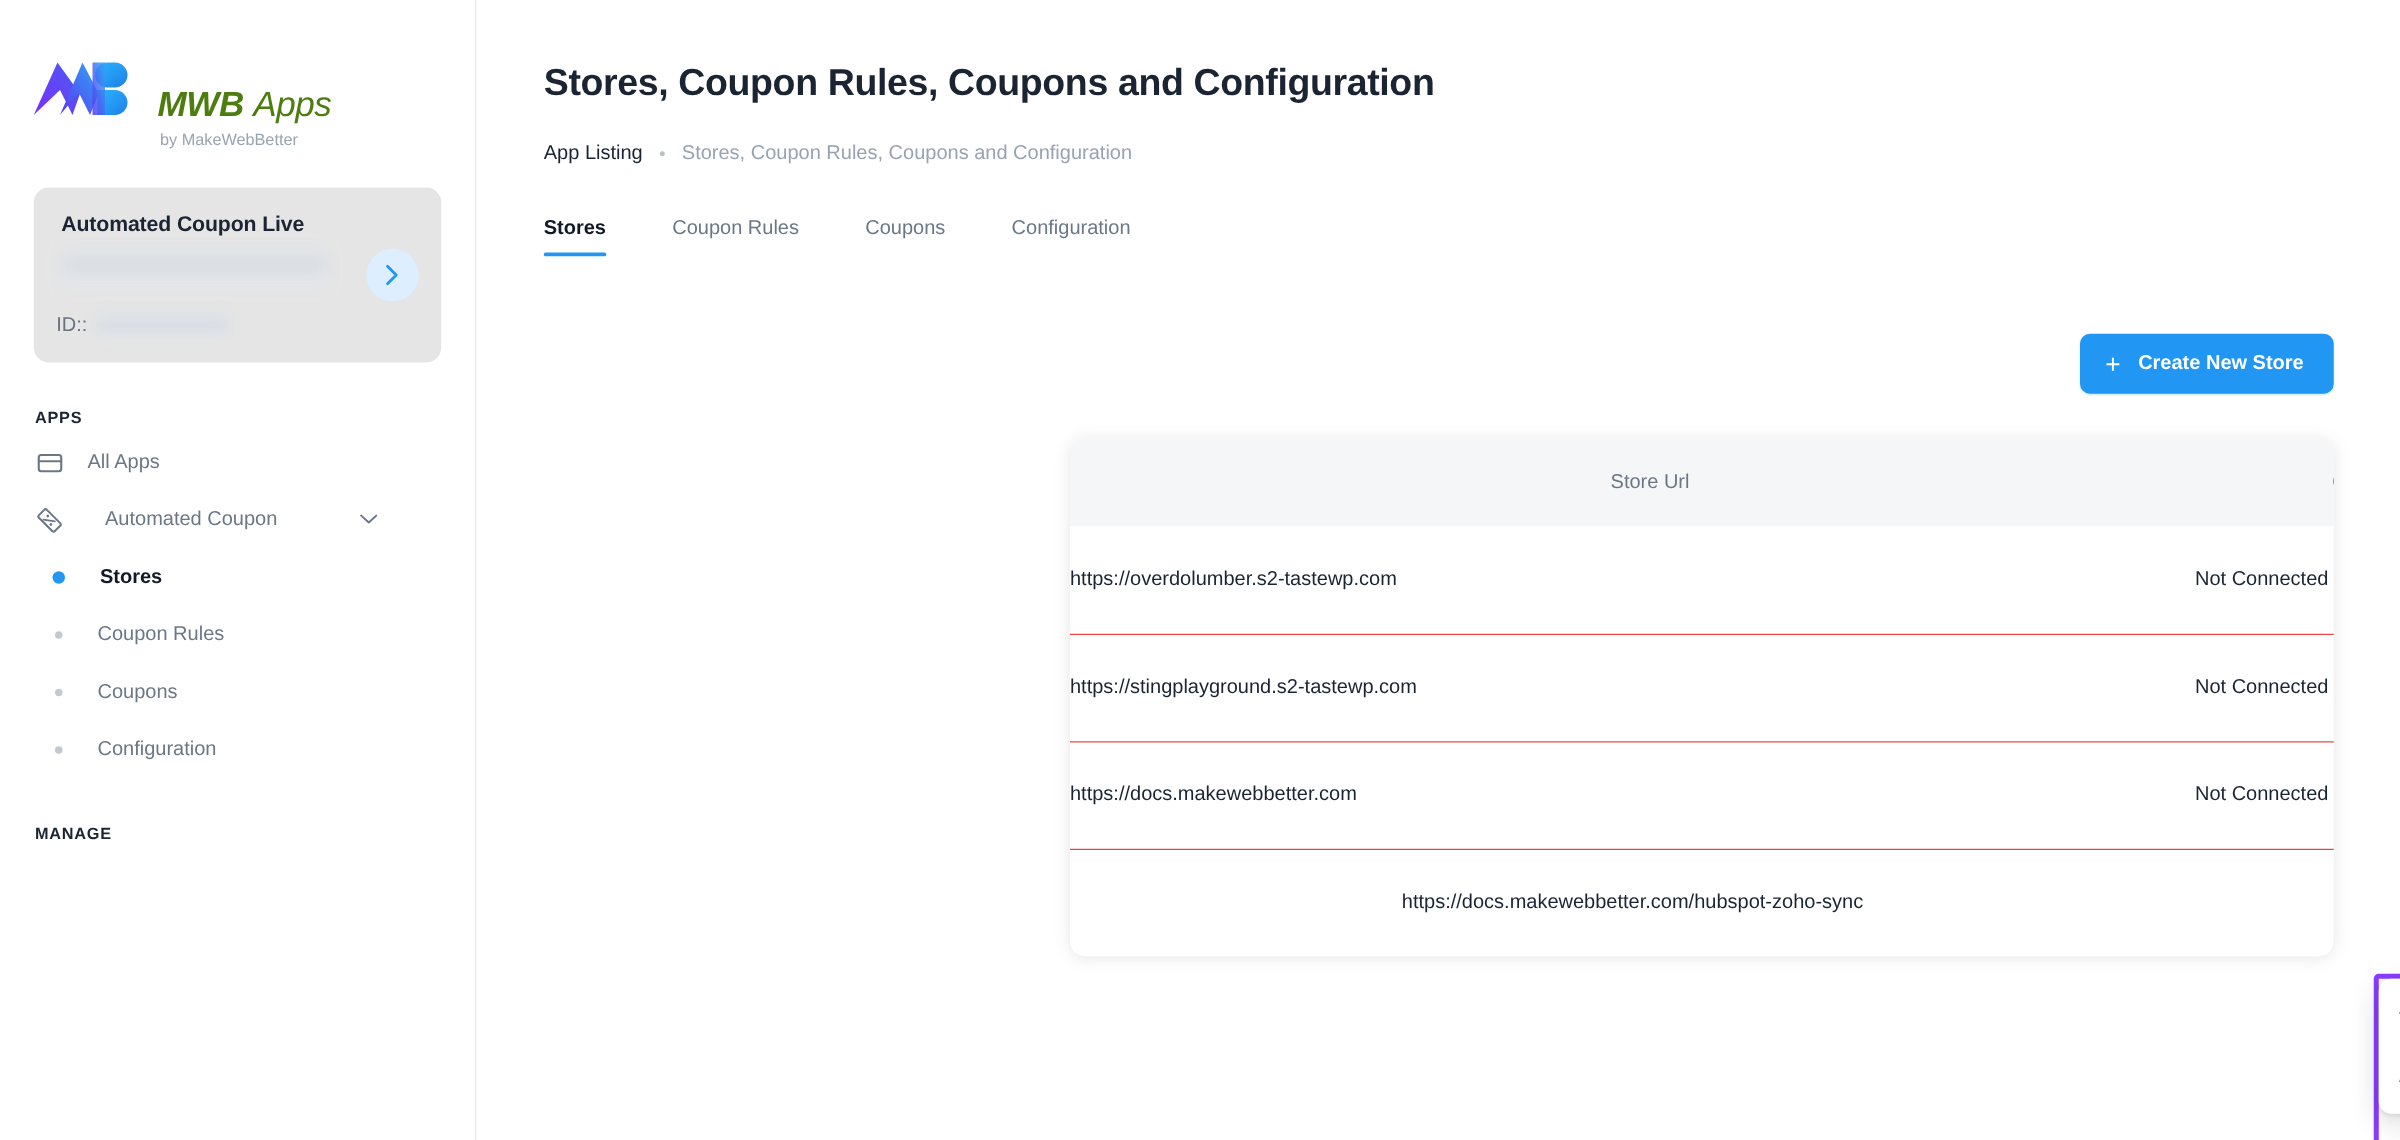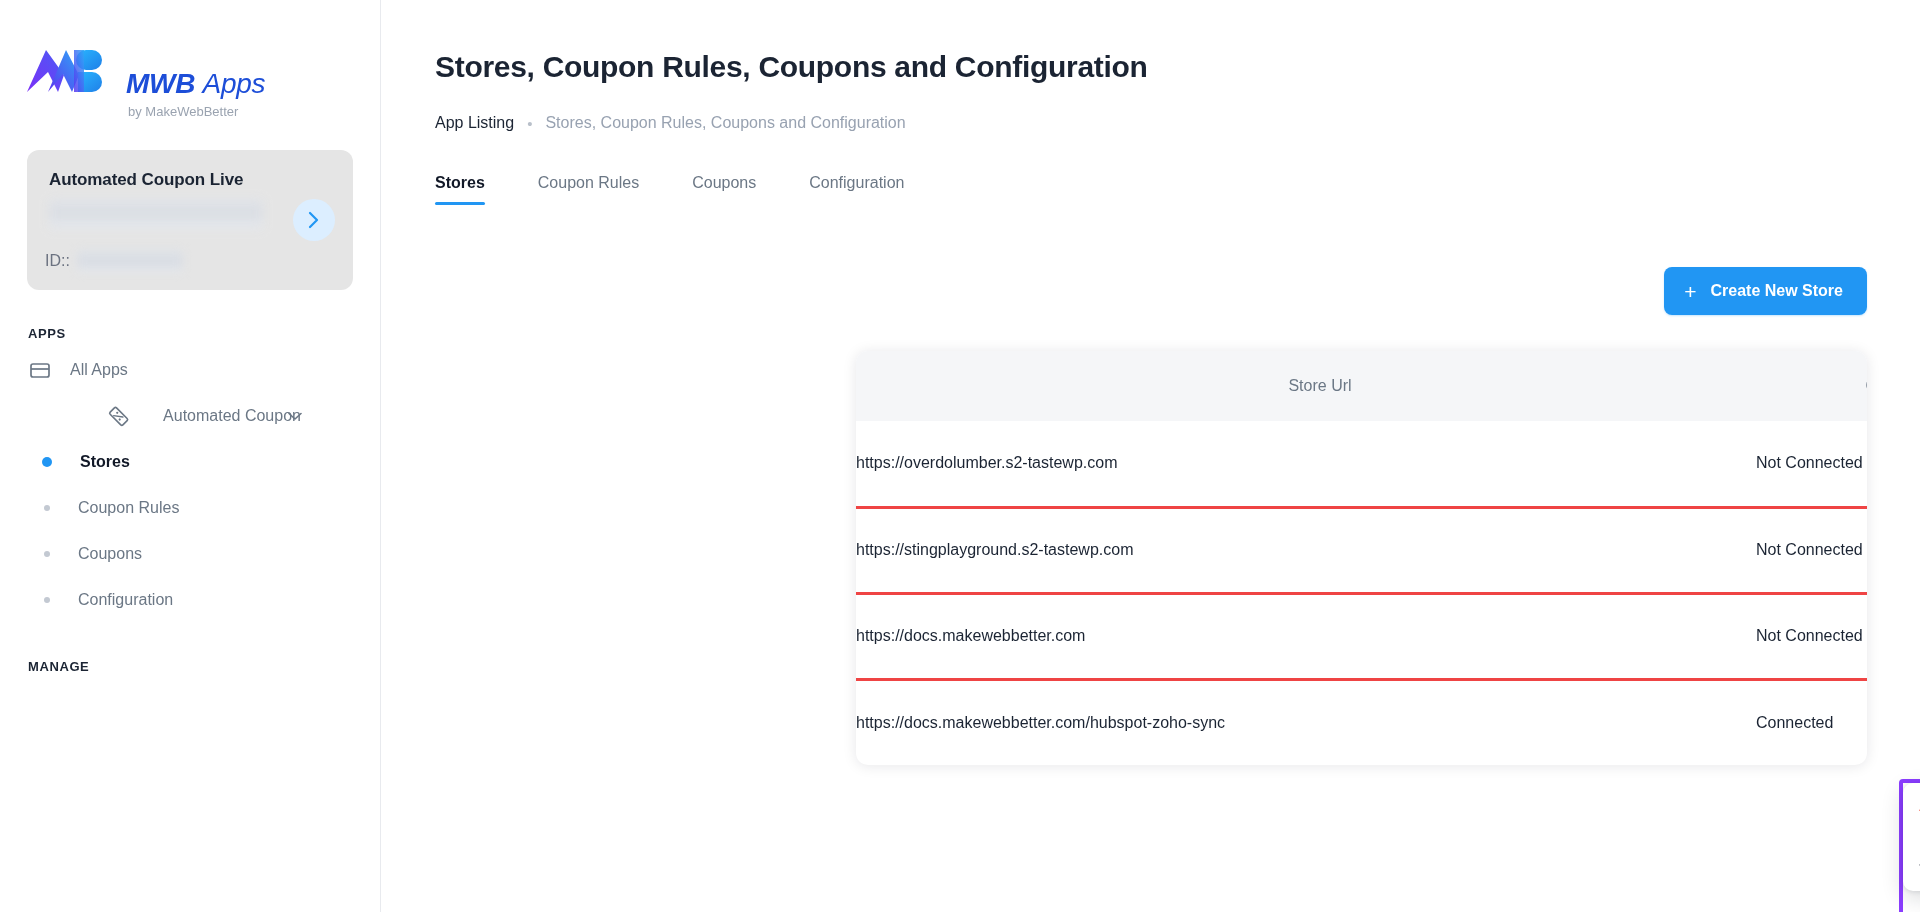--- a/index.html
+++ b/index.html
@@ -31,21 +31,21 @@
   .logo-wrap {
     display: flex;
     align-items: center;
     padding: 22px 0 0 24px;
     gap: 14px;
   }
   .logo-mark { width: 88px; height: 56px; flex: 0 0 88px; }
   .logo-text { display: flex; flex-direction: column; line-height: 1; }
   .logo-title {
     font-size: 28px;
-    color: #1d4ed8;
+    color: #4d7c0f;
     letter-spacing: -0.3px;
     white-space: nowrap;
     margin-top: 48px;
   }
   .logo-title .bold { font-weight: 700; font-style: italic; }
   .logo-title .light { font-weight: 400; font-style: italic; }
   .logo-sub {
     font-size: 13px;
     color: #9aa3b0;
     margin-top: 7px;
@@ -117,21 +117,21 @@
   .nav-item {
     display: flex;
     align-items: center;
     height: 46px;
     padding-left: 28px;
     gap: 18px;
     cursor: pointer;
   }
   .nav-icon { width: 24px; height: 24px; display:flex; align-items:center; justify-content:center; flex:0 0 24px;}
   .nav-label { font-size: 16px; color: #6b7785; }
-  .nav-item.has-caret { justify-content: center; position: relative; gap: 32px; }
+  .nav-item.has-caret { justify-content: flex-start; position: relative; gap: 32px; }
   .nav-caret { position: absolute; right: 78px; top: 50%; transform: translateY(-50%); }
 
   .subnav-item {
     display: flex;
     align-items: center;
     height: 46px;
     padding-left: 44px;
     gap: 28px;
     cursor: pointer;
   }
@@ -237,24 +237,24 @@
     padding: 25px 0 25px 0;
     height: 70px;
   }
   .col-url   { width: 900px; padding-left: 28px !important; }
   .col-conn  { width: 300px; }
   .tbl tbody td {
     font-size: 16px;
     color: #1b2433;
     height: 86px;
     padding: 0;
-    border-bottom: 3px solid #ef4444;
+    border-bottom: 1px solid #ef4444;
     vertical-align: middle;
   }
-  .tbl tbody tr:last-child td { border-bottom: none; }
+  .tbl tbody tr:last-child td { border-bottom: none; text-align: center; }
   .cell-url { padding-left: 28px; }
 
   
   .highlight-box {
     position: absolute;
     left: 1518px;
     top: 779px;
     width: 260px;
     height: 140px;
     border: 4px solid #8b3dff;

